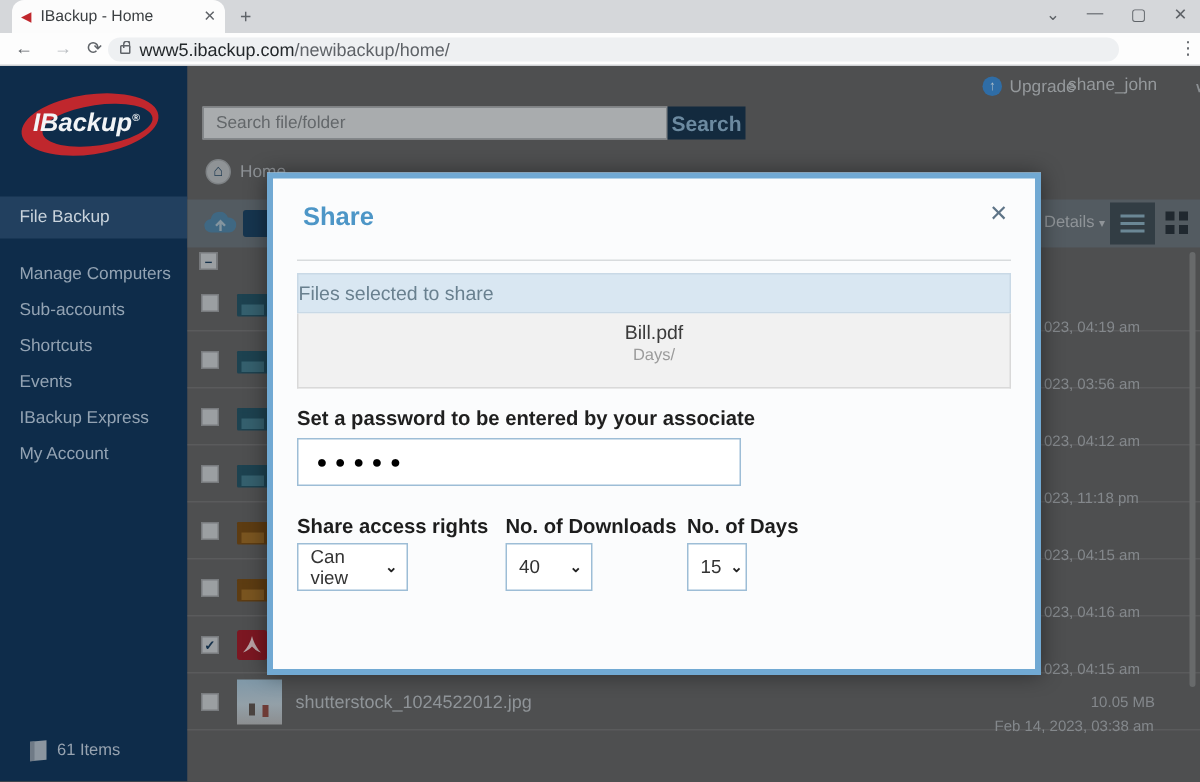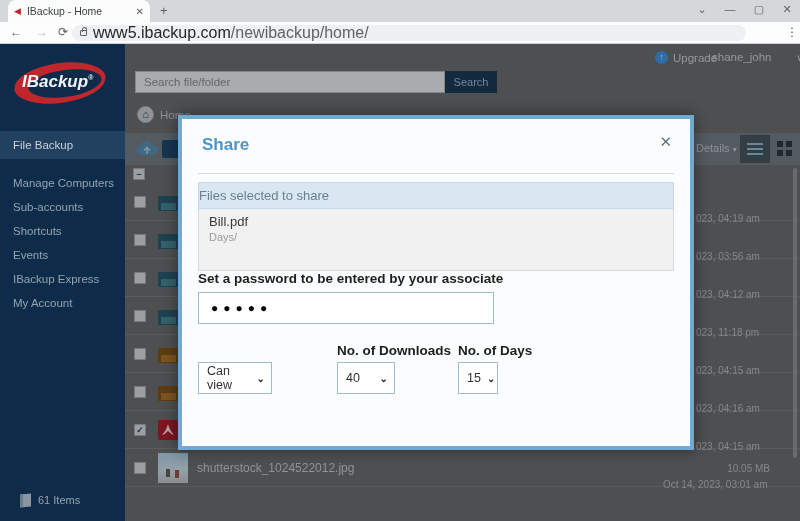--- a/index.html
+++ b/index.html
@@ -17,21 +17,21 @@
   .newtab { position:absolute; left:160px; top:3px; font-size:13px; color:#5f6368; }
   .winctl { position:absolute; top:3px; font-size:11px; color:#5f6368; width:16px; text-align:center; }
   .toolbar { position:absolute; left:0; top:22px; width:800px; height:22px; background:#fdfdfd;
              border-bottom:1px solid #cfd1d4; }
   .navic { position:absolute; top:3px; font-size:12px; color:#5f6368; }
   .omnibox { position:absolute; left:72px; top:3px; width:674px; height:16px; background:#eef0f2;
              border-radius:8px; display:flex; align-items:center; padding:0 8px; }
   .lock { width:7px; height:6px; border:1px solid #5f6368; border-radius:1px; position:relative; margin-right:6px; }
   .lock::before { content:""; position:absolute; left:1px; top:-4px; width:3px; height:4px;
                   border:1px solid #5f6368; border-bottom:none; border-radius:3px 3px 0 0; }
-  .url { font-size:16px; color:#24282b; white-space:nowrap; }
+  .url { font-size:12px; color:#24282b; white-space:nowrap; }
   .url .path { color:#5f6368; }
 
   
   .sidebar { position:absolute; left:0; top:44px; width:125px; height:477px; background:#0e2c4a; }
   .logo { position:absolute; left:14px; top:16px; width:96px; height:46px; }
   .logo-swoosh { position:absolute; left:0; top:3px; width:92px; height:40px; background:#c0272d;
                  border-radius:50%; transform:rotate(-8deg); }
   .logo-cut { position:absolute; left:14px; top:10px; width:74px; height:27px; background:#0e2c4a;
               border-radius:50%; transform:rotate(-8deg); }
   .logo-text { position:absolute; left:8px; top:12px; font-size:17px; font-weight:bold; font-style:italic;
@@ -44,21 +44,21 @@
   .box-icon { width:11px; height:13px; background:#8b959f; margin-right:7px;
               transform:skewY(-6deg); border-left:3px solid #6f7a86; }
   .items-count span { font-size:11px; color:#97a3b0; }
 
   
   .main { position:absolute; left:125px; top:44px; width:675px; height:477px; background:#4e4f50; }
   .search-input { position:absolute; left:10px; top:27px; width:310px; height:22px; background:#a9acae;
                   border:1px solid #83878a; font-size:11.5px; color:#63676a; padding-left:8px;
                   display:flex; align-items:center; }
   .search-btn { position:absolute; left:320px; top:27px; width:52px; height:22px; background:#132a3e;
-                color:#6c8aa0; font-size:11px; display:flex; align-items:center; justify-content:center; }
+                color:#6c8aa0; font-size:14px; display:flex; align-items:center; justify-content:center;font-weight:bold; }
   .upgrade { position:absolute; left:530px; top:7px; display:flex; align-items:center; }
   .up-circle { width:13px; height:13px; border-radius:50%; background:#2f6da6; color:#aebec9;
                font-size:9px; line-height:13px; text-align:center; margin-right:5px; }
   .upgrade span.lbl, .user span.lbl { font-size:11.5px; color:#95999c; }
   .user { position:absolute; left:587px; top:7px; display:flex; align-items:flex-end;gap:19px; }
   .user .chev { font-size:9px; color:#8a8e91; margin-left:6px; font-weight:bold; }
   .crumb { position:absolute; left:12px; top:62px; display:flex; align-items:center; }
   .crumb-circle { width:17px; height:17px; border-radius:50%; border:1px solid #7d8184; color:#1c3850;
                   font-size:11px; line-height:15px; text-align:center; font-weight:bold; background:#8f9396; }
   .crumb span.lbl { font-size:11.5px; color:#8e9296; margin-left:6px; }
@@ -107,21 +107,21 @@
 
   
   .modal { position:absolute; left:178px; top:115px; width:516px; height:335px; background:#fbfcfd;
            border:4px solid #71a9d3; box-shadow:0 0 14px rgba(0,0,0,0.45); }
   .m-title { position:absolute; left:20px; top:16px; font-size:17px; font-weight:bold; color:#4d96c7; }
   .m-close { position:absolute; right:18px; top:14px; font-size:15px; color:#5e7487; cursor:pointer; }
   .m-divider { position:absolute; left:16px; right:16px; top:54px; height:1px; background:#d8dbdd; }
   .files-box { position:absolute; left:16px; right:16px; top:63px; }
   .files-head { height:27px; background:#d9e7f2; border:1px solid #c9d9e6; font-size:13px; color:#69808f;
                 line-height:25px; padding-left:0; }
-  .files-body { height:62px; background:#f1f1f1; border:1px solid #d9d9d9; border-top:none; padding:5px 10px; }
+  .files-body { height:50px; background:#f1f1f1; border:1px solid #d9d9d9; border-top:none; padding:5px 10px;text-align:center; }
   .f-name { font-size:13px; color:#3a3a3a; }
   .f-path { font-size:11px; color:#9b9b9b; margin-top:2px; }
   .pw-label { position:absolute; left:16px; top:152px; font-size:13.5px; font-weight:bold; color:#1f1f1f; }
   .pw-input { position:absolute; left:16px; top:173px; width:296px; height:32px; background:#fff;
               border:1px solid #9dbdd6; font-size:12px; color:#000; letter-spacing:5px;
               line-height:30px; padding-left:12px; }
   .opt-label { position:absolute; top:224px; font-size:13.5px; font-weight:bold; color:#1d1d1d; }
   .sel { position:absolute; top:243px; height:32px; background:#fff; border:1px solid #9dbdd6;
          font-size:12.5px; color:#333; display:flex; align-items:center; padding:0 6px 0 8px;
          justify-content:space-between; cursor:pointer; }
@@ -252,40 +252,41 @@
           <span class="fic file-pdf"><svg width="20" height="20" viewBox="0 0 20 20">
               <path d="M4 15 C7 12 9 8 10 4 C11 8 13 12 16 15 C13 14 11.5 12.5 10 11 C8.5 12.5 7 14 4 15 Z" fill="#b8a2a5"></path>
             </svg></span>
           <span class="fdate frag">023, 04:15 am</span>
         </div>
         <div class="file-row">
           <span class="cb"></span>
           <span class="fic image-thumb"></span>
           <span class="fname">shutterstock_1024522012.jpg</span>
           <span class="fsize">10.05 MB</span>
-          <span class="fdate full">Oct 14, 2023, 03:01 am</span>
+          <span class="fdate full">Feb 14, 2023, 03:38 am</span>
         </div>
       </div>
     <div class="scrollbar"></div>
   </div>
 
   <div class="modal">
     <div class="m-title">Share</div>
     <div class="m-close">✕</div>
     <div class="m-divider"></div>
     <div class="files-box">
       <div class="files-head">Files selected to share</div>
       <div class="files-body">
         <div class="f-name">Bill.pdf</div>
         <div class="f-path">Days/</div>
       </div>
     </div>
     <div class="pw-label">Set a password to be entered by your associate</div>
     <div class="pw-input">●●●●●</div>
 
+    <div class="opt-label" style="left:16px">Share access rights</div>
     <div class="opt-label" style="left:155px">No. of Downloads</div>
     <div class="opt-label" style="left:276px">No. of Days</div>
 
     <div class="sel" style="left:16px; width:74px">
       <span>Can view</span>
         <span class="chv">⌄</span>
     </div>
     <div class="sel" style="left:155px; width:58px">
       <span>40</span>
         <span class="chv">⌄</span>

